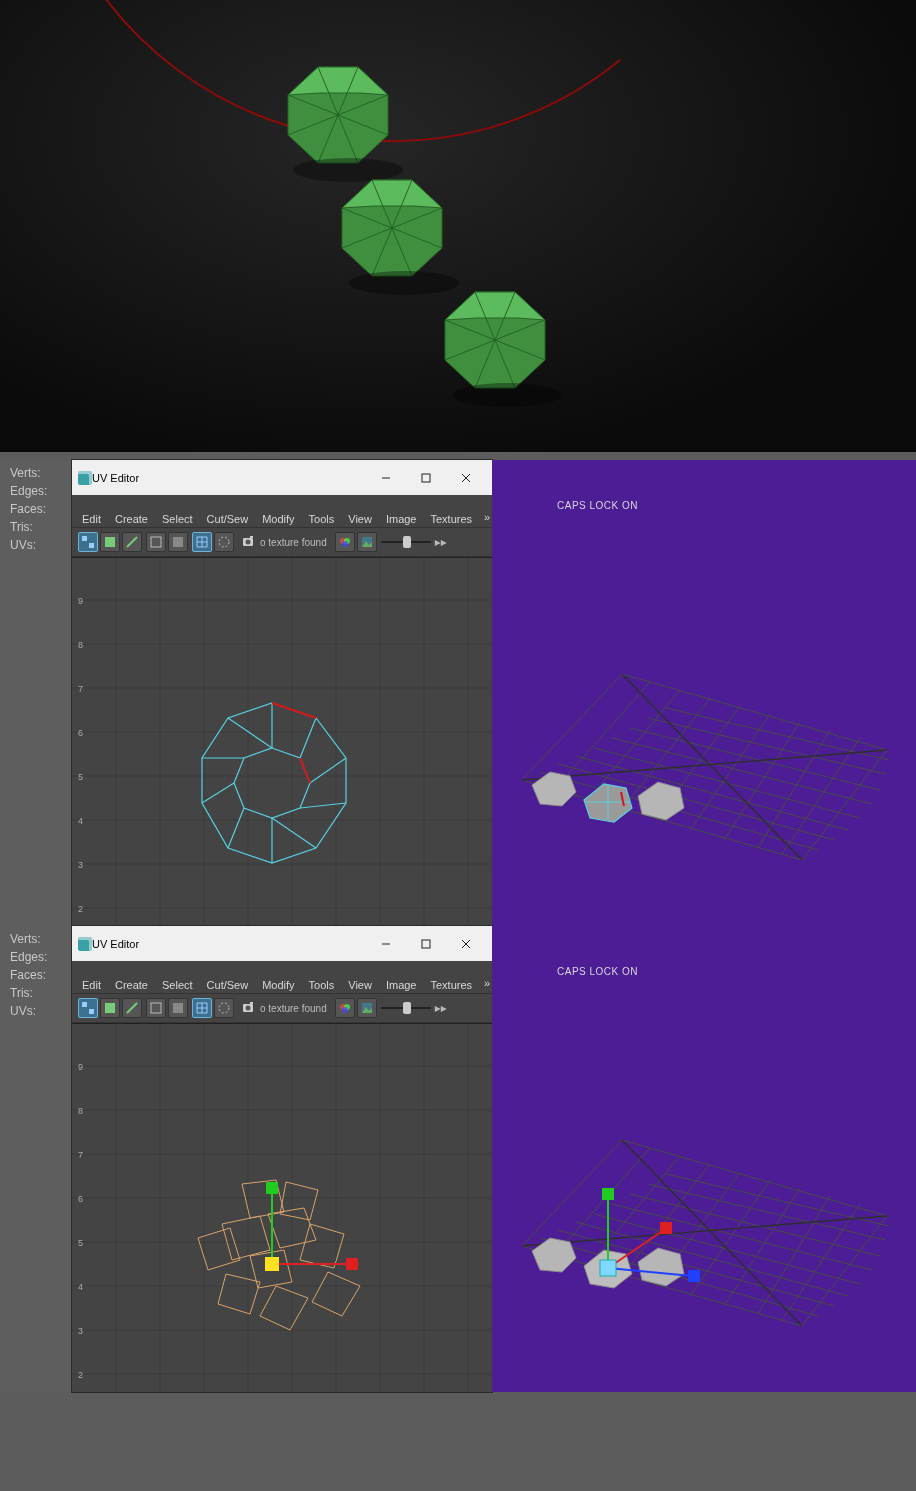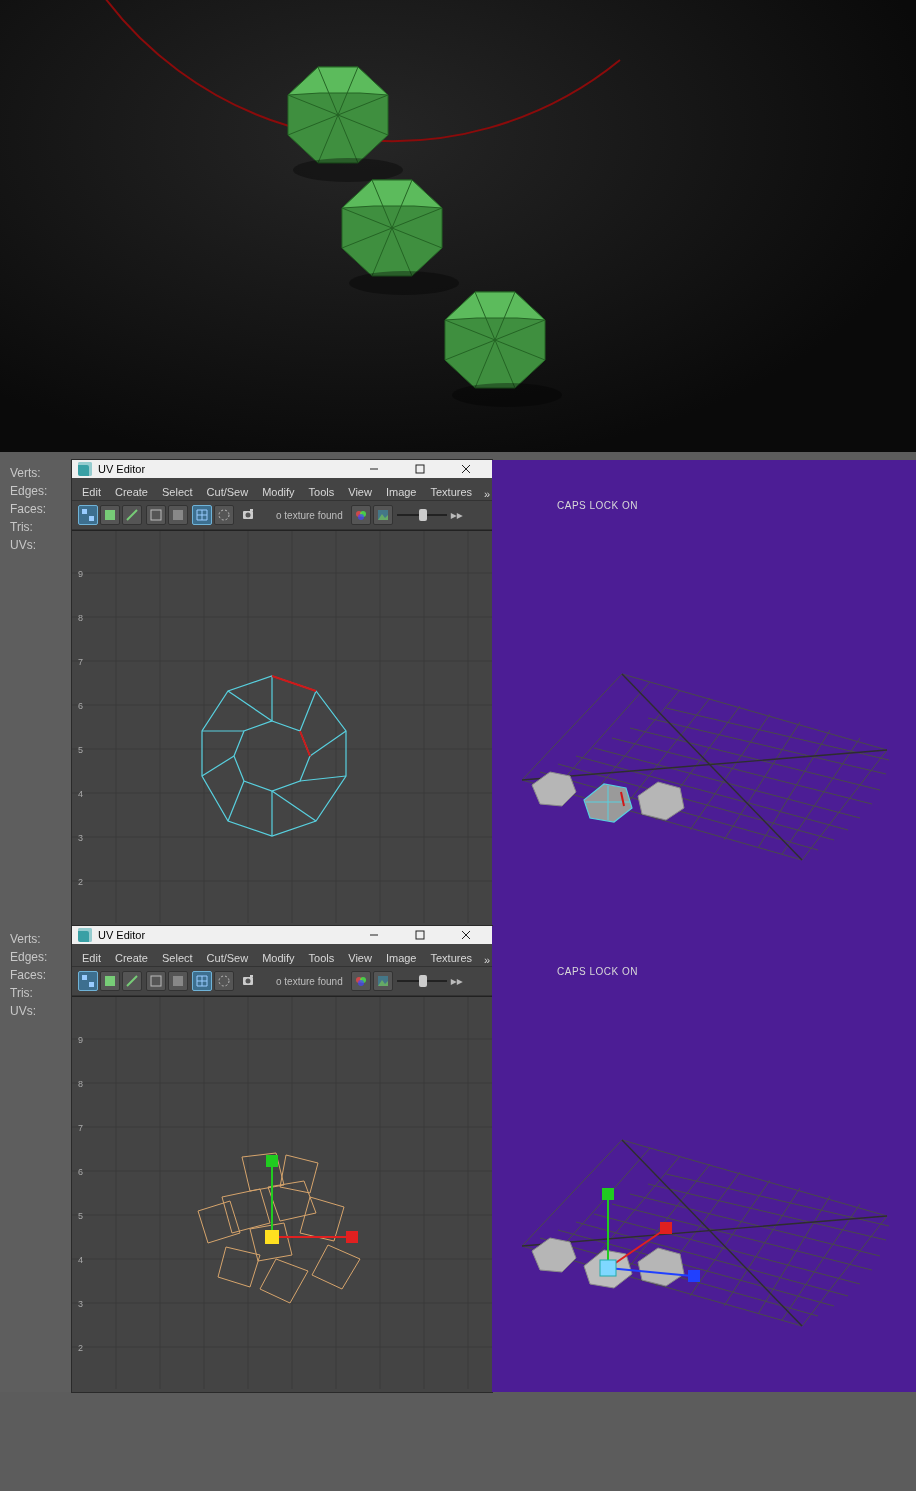--- a/index.html
+++ b/index.html
@@ -25,53 +25,53 @@
     line-height: 18px;
   }
   .heads-up div span { display: inline-block; }
 
   .uv-window {
     position: absolute; left: 72px; top: 0; width: 420px; height: 466px;
     background: #444; box-shadow: 0 0 0 1px #2a2a2a;
     display: flex; flex-direction: column;
   }
   .uv-titlebar {
-    height: 18px; background: #f0f0f0; color: #000;
+    height: 35px; background: #f0f0f0; color: #000;
     display: flex; align-items: center; font-size: 11px;
-    padding: 0 6px; gap: 6px; position: relative;
+    padding: 0 6px; position: relative;
   }
   .uv-titlebar .app-badge {
     width: 14px; height: 14px; background: #39a0a5; border-radius: 2px;
     box-shadow: inset -3px 3px 0 #fff7;
   }
   .uv-titlebar .title { flex: 1; }
   .wc {
     width: 40px; height: 22px; display: flex; align-items: center; justify-content: center;
     font-family: "Segoe UI Symbol", sans-serif; font-size: 10px; color: #222;
   }
   .wc svg { display:block; }
   .uv-menubar {
-    height: 22px; background: #444; display: flex; align-items: flex-end;
-    font-size: 11px; color: #d8d8d8; gap: 2px; padding: 0 4px;
+    height: 22px; background: #444; display: flex; align-items: flex-start;
+    font-size: 11px; color: #d8d8d8; gap: 2px; padding: 16px 4px;
   }
   .uv-menubar .menu-item { padding: 2px 6px; cursor: default; }
   .uv-menubar .more { margin-left: auto; padding: 0 4px; }
   .uv-toolbar {
     height: 30px; background: #444; display: flex; align-items: center; gap: 4px; padding: 0 6px;
     border-top: 1px solid #333; border-bottom: 1px solid #333;
   }
   .tool-group { display: flex; gap: 2px; }
   .tb {
     width: 20px; height: 20px; background: #555; border: 1px solid #333;
     border-radius: 2px; display: flex; align-items: center; justify-content: center;
   }
   .tb.active { background: #3d6f8f; border-color: #6fb3d8; }
   .tb svg { display: block; }
   .uv-toolbar .texmsg {
-    display: flex; align-items: center; gap: 20px; font-size: 10px; color: #bdbdbd;
+    display: flex; align-items: center; gap: 4px; font-size: 10px; color: #bdbdbd;
     padding: 0 4px;
   }
   .slider {
     position: relative; width: 50px; height: 14px;
   }
   .slider .track {
     position: absolute; left: 0; right: 0; top: 6px; height: 2px; background: #222;
   }
   .slider .thumb {
     position: absolute; left: 22px; top: 1px; width: 8px; height: 12px;

